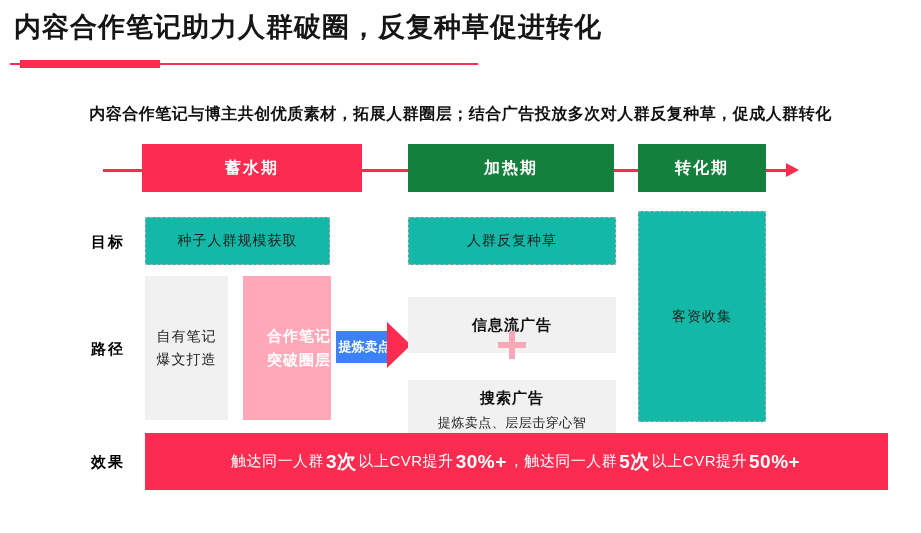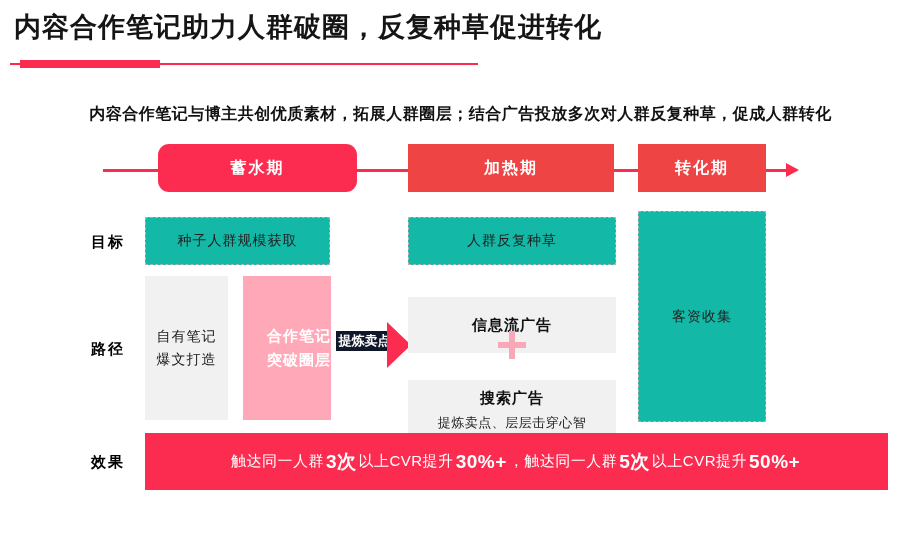--- a/index.html
+++ b/index.html
@@ -19,40 +19,40 @@
   .flow-line{left:103px;top:169px;width:685px;height:3px;background:#fb2c50;}
   .flow-arrowhead{
     left:786px;top:163px;width:0;height:0;
     border-top:7px solid transparent;border-bottom:7px solid transparent;border-left:13px solid #fb2c50;
   }
   .phase{
     display:flex;align-items:center;justify-content:center;
     color:#fff;font-size:16px;font-weight:700;letter-spacing:2px;height:48px;top:144px;
   }
   .phase-red{background:#fb2c50;}
-  .phase-gray{background:#ef4444;}
+  .phase-gray{background:#15803d;}
   .row-label{
     width:44px;left:86px;text-align:center;font-size:15px;font-weight:800;color:#000000;letter-spacing:2px;
   }
   .dashed-box{
     border:1px dashed #b3b3b3;background:#14b8a6;display:flex;align-items:center;justify-content:center;
     font-size:14px;color:#222;letter-spacing:1px;font-family:Liberation Mono, monospace;
   }
   .gray-box{background:#f1f1f1;display:flex;align-items:center;justify-content:center;}
   .two-line{flex-direction:column;line-height:23px;font-size:14px;color:#222;letter-spacing:1px;text-align:center;}
   .pink-box{
     background:#ffa9b8;display:flex;flex-direction:column;align-items:flex-end;justify-content:center;
     color:#fff;font-weight:700;font-size:15px;line-height:24px;letter-spacing:1px;text-align:center;
   }
   .ads-box{flex-direction:column;justify-content:center;gap:2px;margin-top:21px;}
   .ads-title{font-size:15px;font-weight:800;color:#111;letter-spacing:1px;}
   .ads-sub{font-size:13px;color:#222;letter-spacing:0.5px;margin-top:4px;}
   .ads-sub-red{color:#f50000;}
   .arrow-body{
-    left:336px;top:331px;width:51px;height:20px;background:#0f172a;
+    left:336px;top:331px;width:51px;height:32px;background:#3b82f6;
     display:flex;align-items:center;justify-content:center;
     color:#fff;font-size:13px;font-weight:700;white-space:nowrap;padding-left:6px;
   }
   .arrow-head{
     left:387px;top:322px;width:0;height:0;
     border-top:23px solid transparent;border-bottom:23px solid transparent;border-left:24px solid #fb2c50;
   }
   .plus{left:498px;top:331px;width:28px;height:28px;}
   .plus-h{position:absolute;left:0;top:11px;width:28px;height:6px;background:#f9a8b8;}
   .plus-v{position:absolute;left:11px;top:0;width:6px;height:28px;background:#f9a8b8;}
@@ -68,21 +68,21 @@
 <div class="slide">
 
   <div class="abs title">内容合作笔记助力人群破圈，反复种草促进转化</div>
   <div class="abs rule-thin"></div>
   <div class="abs rule-thick"></div>
   <div class="abs subtitle">内容合作笔记与博主共创优质素材，拓展人群圈层；结合广告投放多次对人群反复种草，促成人群转化</div>
 
   <div class="abs flow-line"></div>
   <div class="abs flow-arrowhead"></div>
 
-  <div class="abs phase phase-red" style="left:158px;width:199px;border-radius:11px;">蓄水期</div>
+  <div class="abs phase phase-red" style="left:142px;width:220px;">蓄水期</div>
   <div class="abs phase phase-gray" style="left:408px;width:206px;">加热期</div>
   <div class="abs phase phase-gray" style="left:638px;width:128px;">转化期</div>
 
   <div class="abs row-label" style="top:233px;">目标</div>
   <div class="abs row-label" style="top:340px;">路径</div>
   <div class="abs row-label" style="top:453px;">效果</div>
 
   <div class="abs dashed-box" style="left:145px;top:217px;width:185px;height:48px;">种子人群规模获取</div>
   <div class="abs dashed-box" style="left:408px;top:217px;width:208px;height:48px;">人群反复种草</div>
 

